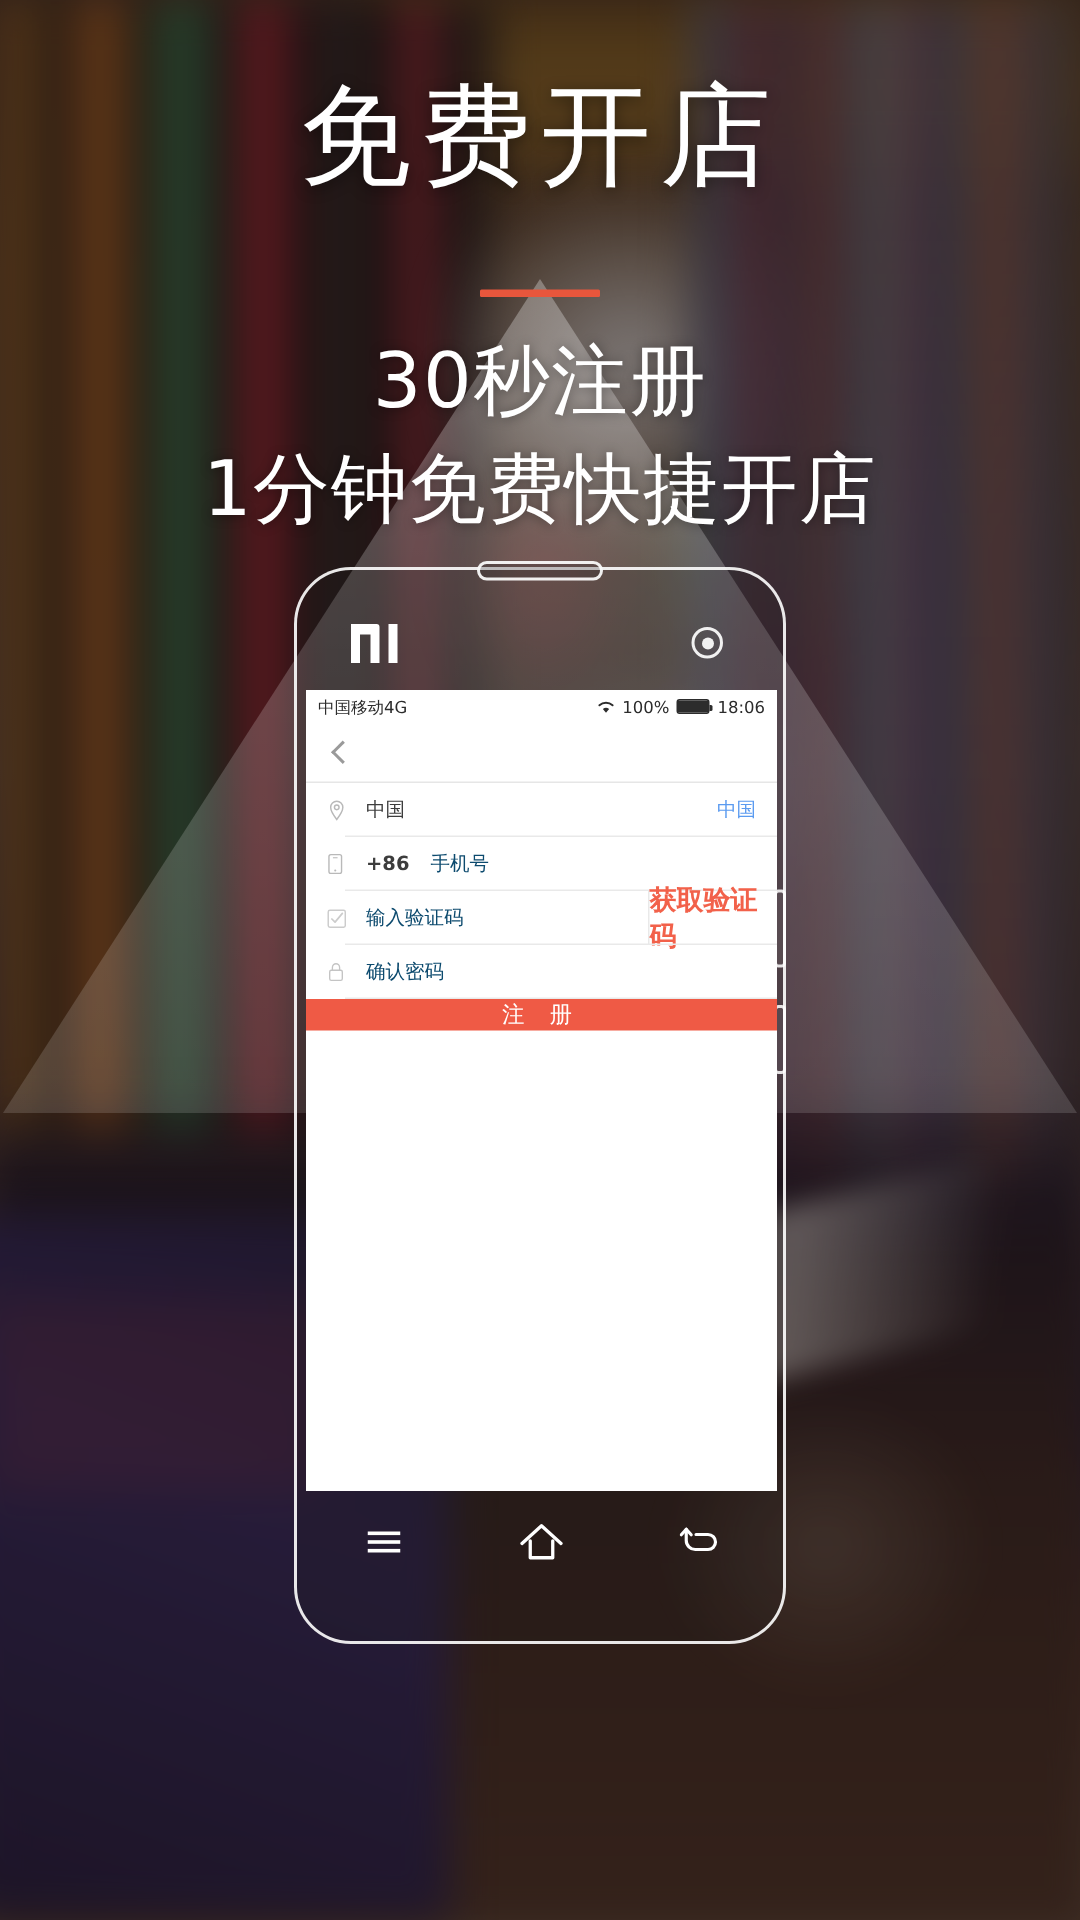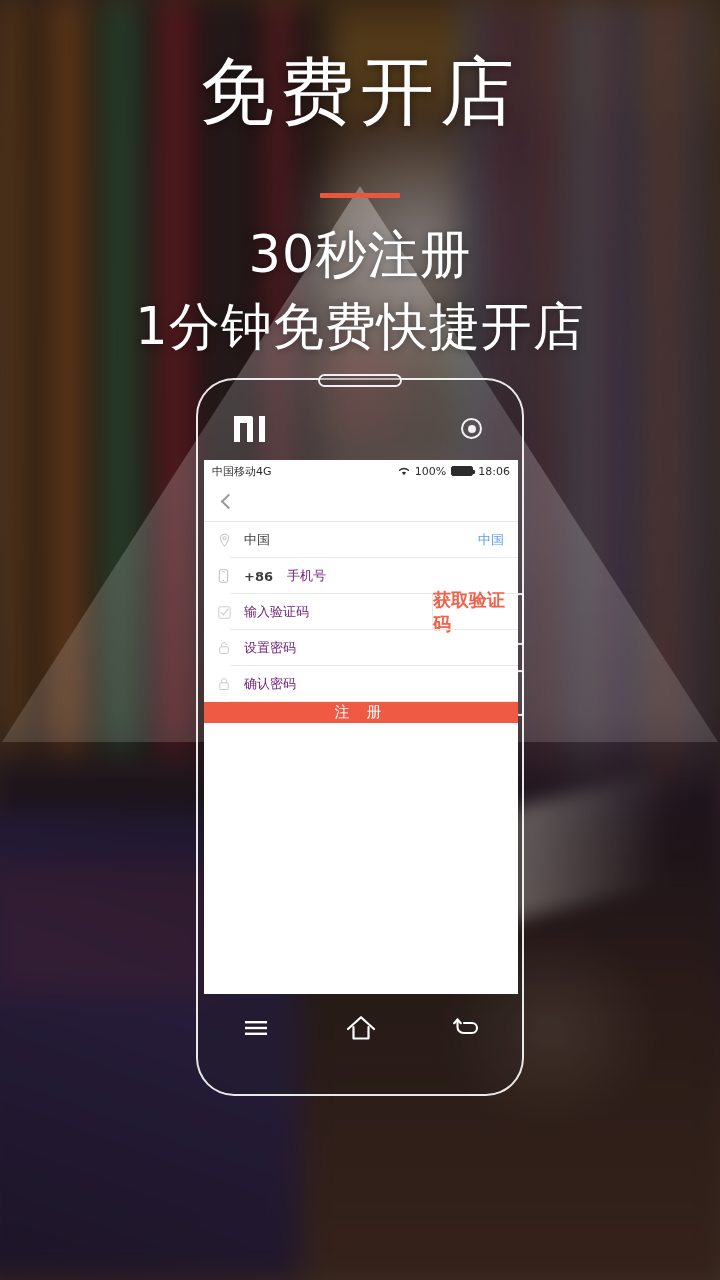--- a/index.html
+++ b/index.html
@@ -194,21 +194,21 @@
   }
   .row::after{
     content:""; position:absolute; left:26px; right:0; bottom:0;
     height:1px; background:#e9e9e9;
   }
   .ico{
     width:26px; min-width:26px; height:36px;
     display:flex; align-items:center; justify-content:flex-start;
   }
   .row-text{ font-size:13px; color:#3d3d3d; }
-  .row-ph{ font-size:13px; color:#701a75; }
+  .row-ph{ font-size:13px; color:#0c4a6e; }
   .prefix{ font-size:13px; color:#3d3d3d; font-weight:600; margin-right:14px; }
   .row-link{
     margin-left:auto; margin-right:14px; font-size:13px; color:#5b9bf0;
   }
   .code-row{ padding-right:0; }
   .code-btn{
     margin-left:auto; width:86px; height:36px;
     display:flex; align-items:center; justify-content:center;
     border-left:1px solid #e9e9e9;
     color:#f2614a; font-size:18px; font-weight:600;
@@ -349,29 +349,20 @@
         <span class="ico">
           <svg viewBox="0 0 16 16" width="13" height="13">
             <rect x="1" y="1" width="14" height="14" rx="1.4" fill="none" stroke="#cccccc" stroke-width="1.2"></rect>
             <path d="M4 8.2 L6.6 10.8 L12.6 3.6" fill="none" stroke="#cccccc" stroke-width="1.4" stroke-linecap="round" stroke-linejoin="round"></path>
           </svg>
         </span>
         <span class="row-ph">输入验证码</span>
         <span class="code-btn">获取验证码</span>
       </div>
 
-      <div class="row">
-        <span class="ico">
-          <svg viewBox="0 0 16 18" width="12" height="14">
-            <rect x="2.4" y="7.4" width="11.2" height="9" rx="1.4" fill="none" stroke="#c4c4c4" stroke-width="1.2"></rect>
-            <path d="M4.8 7.4 V4.9a3.2 3.2 0 0 1 6.4 0" fill="none" stroke="#c4c4c4" stroke-width="1.2"></path>
-          </svg>
-        </span>
-        <span class="row-ph">设置密码</span>
-      </div>
 
       <div class="row">
         <span class="ico">
           <svg viewBox="0 0 16 18" width="12" height="14">
             <rect x="2.4" y="7.4" width="11.2" height="9" rx="1.4" fill="none" stroke="#c4c4c4" stroke-width="1.2"></rect>
             <path d="M4.8 7.4 V4.9a3.2 3.2 0 0 1 6.4 0 V7.4" fill="none" stroke="#c4c4c4" stroke-width="1.2"></path>
           </svg>
         </span>
         <span class="row-ph">确认密码</span>
       </div>

